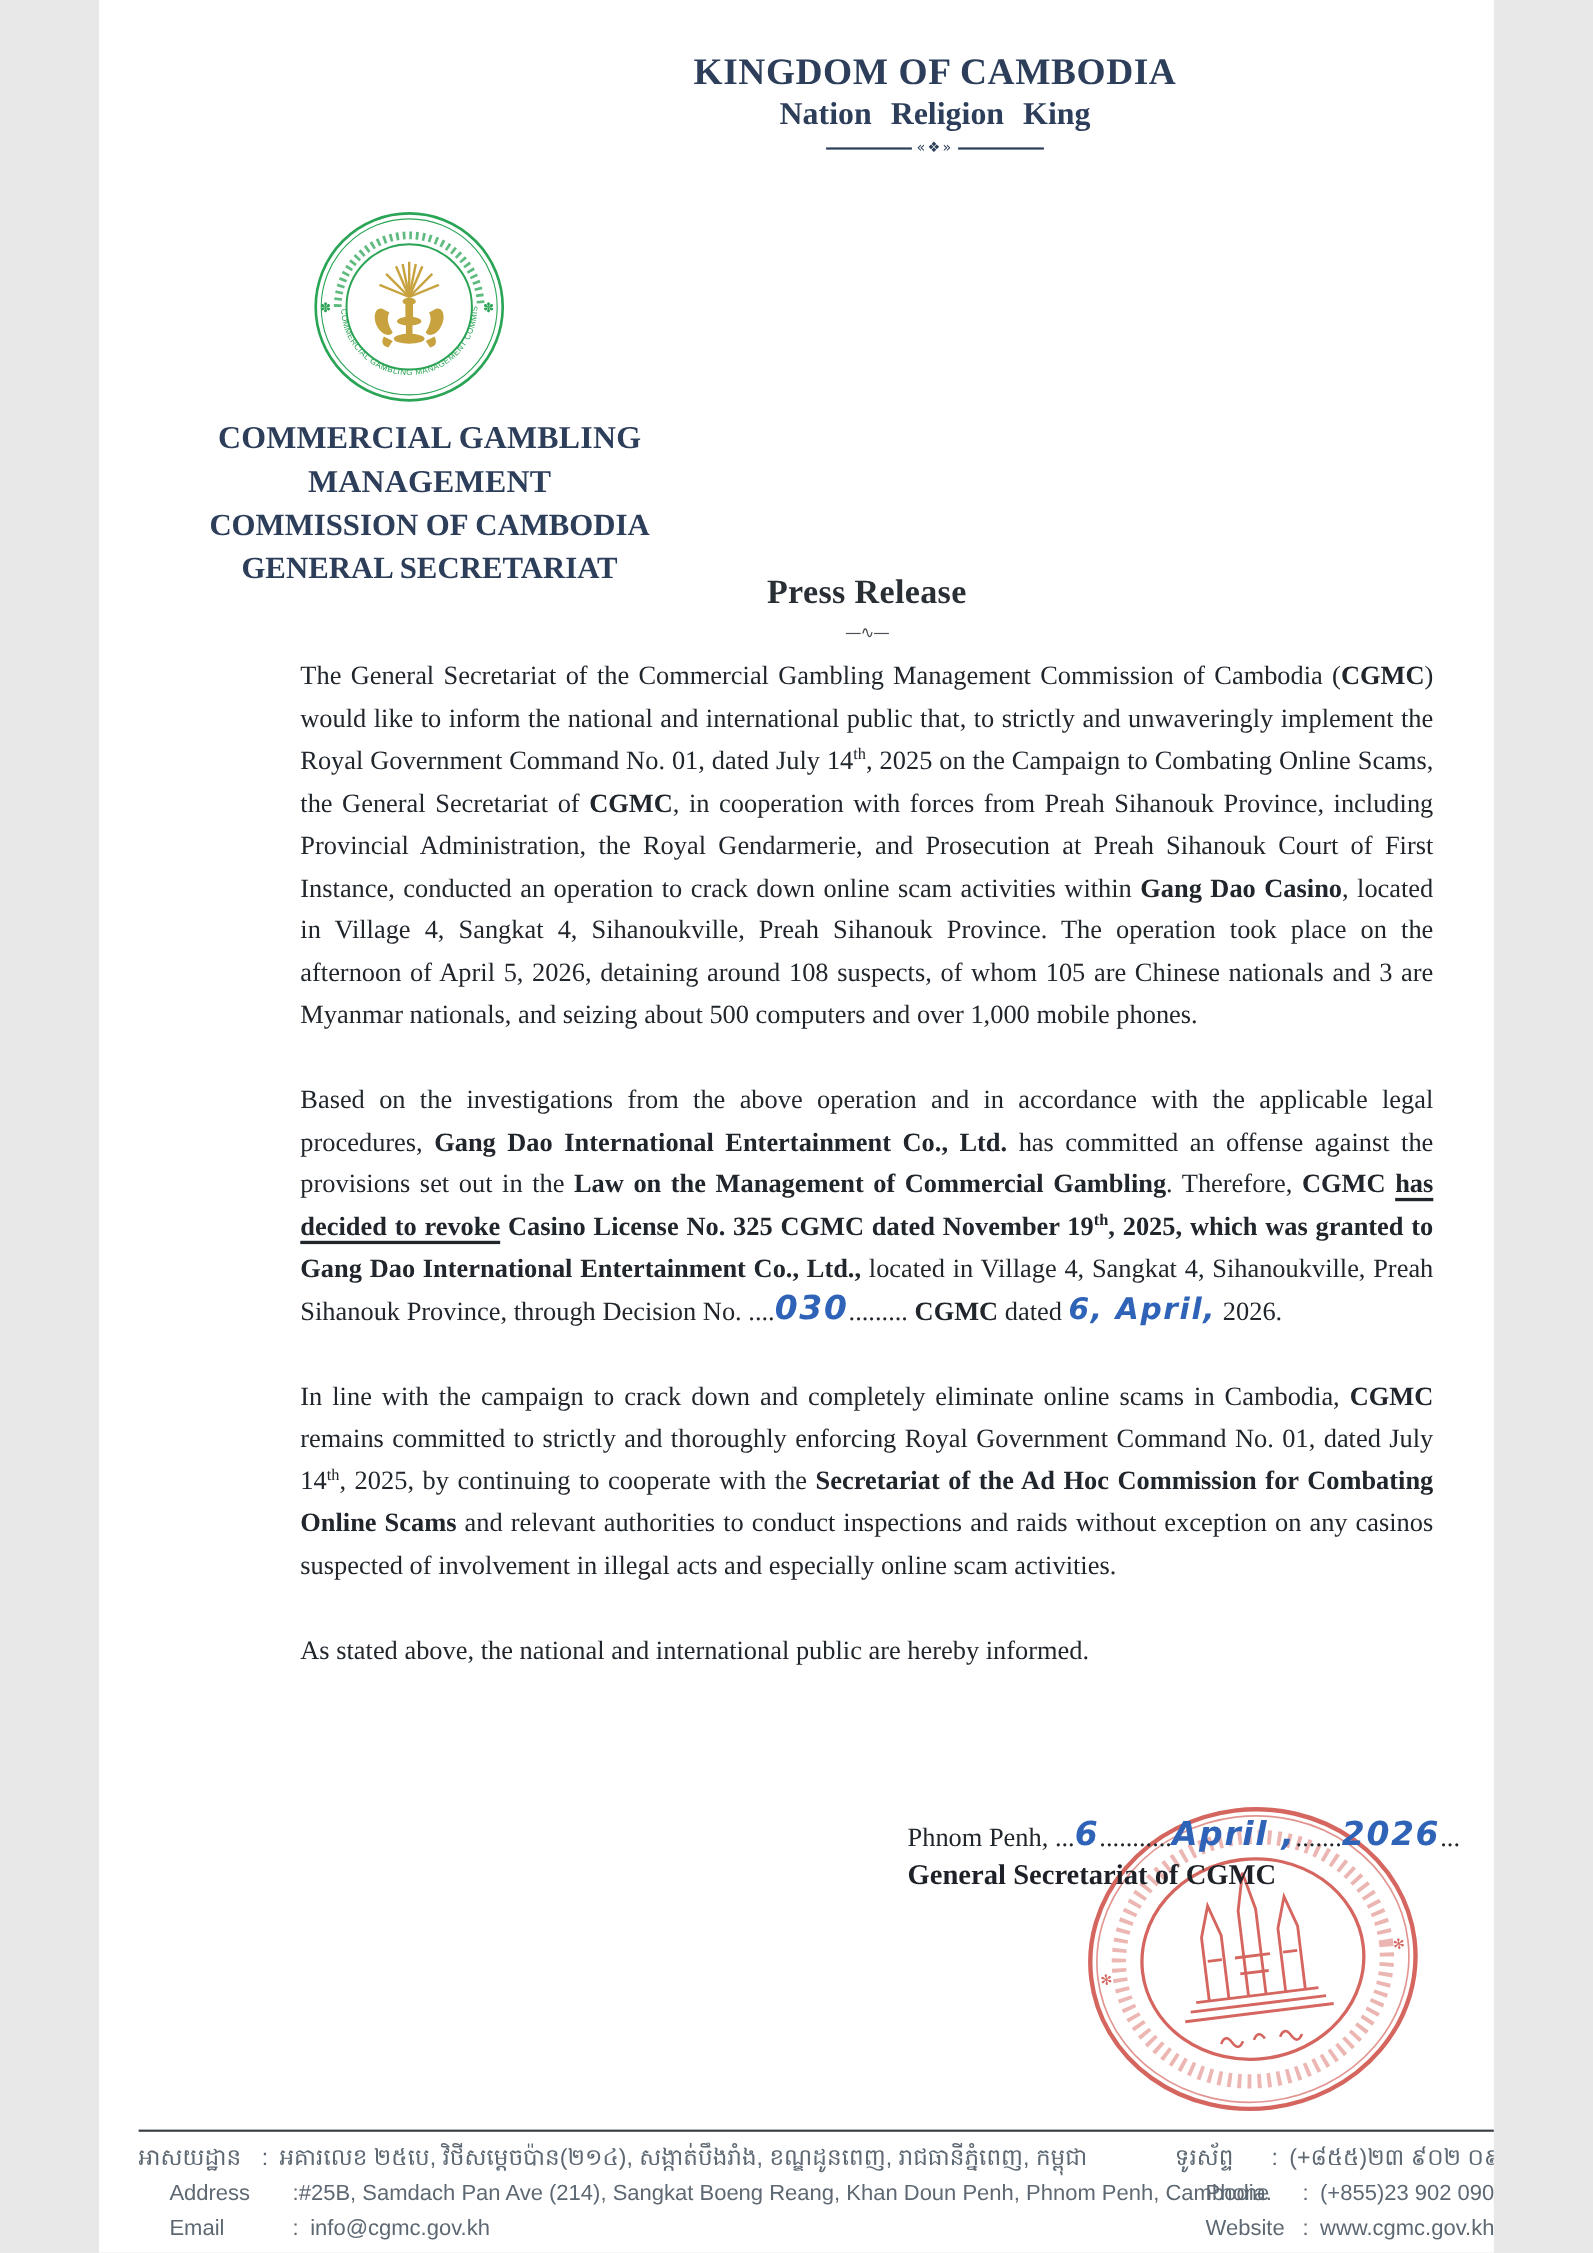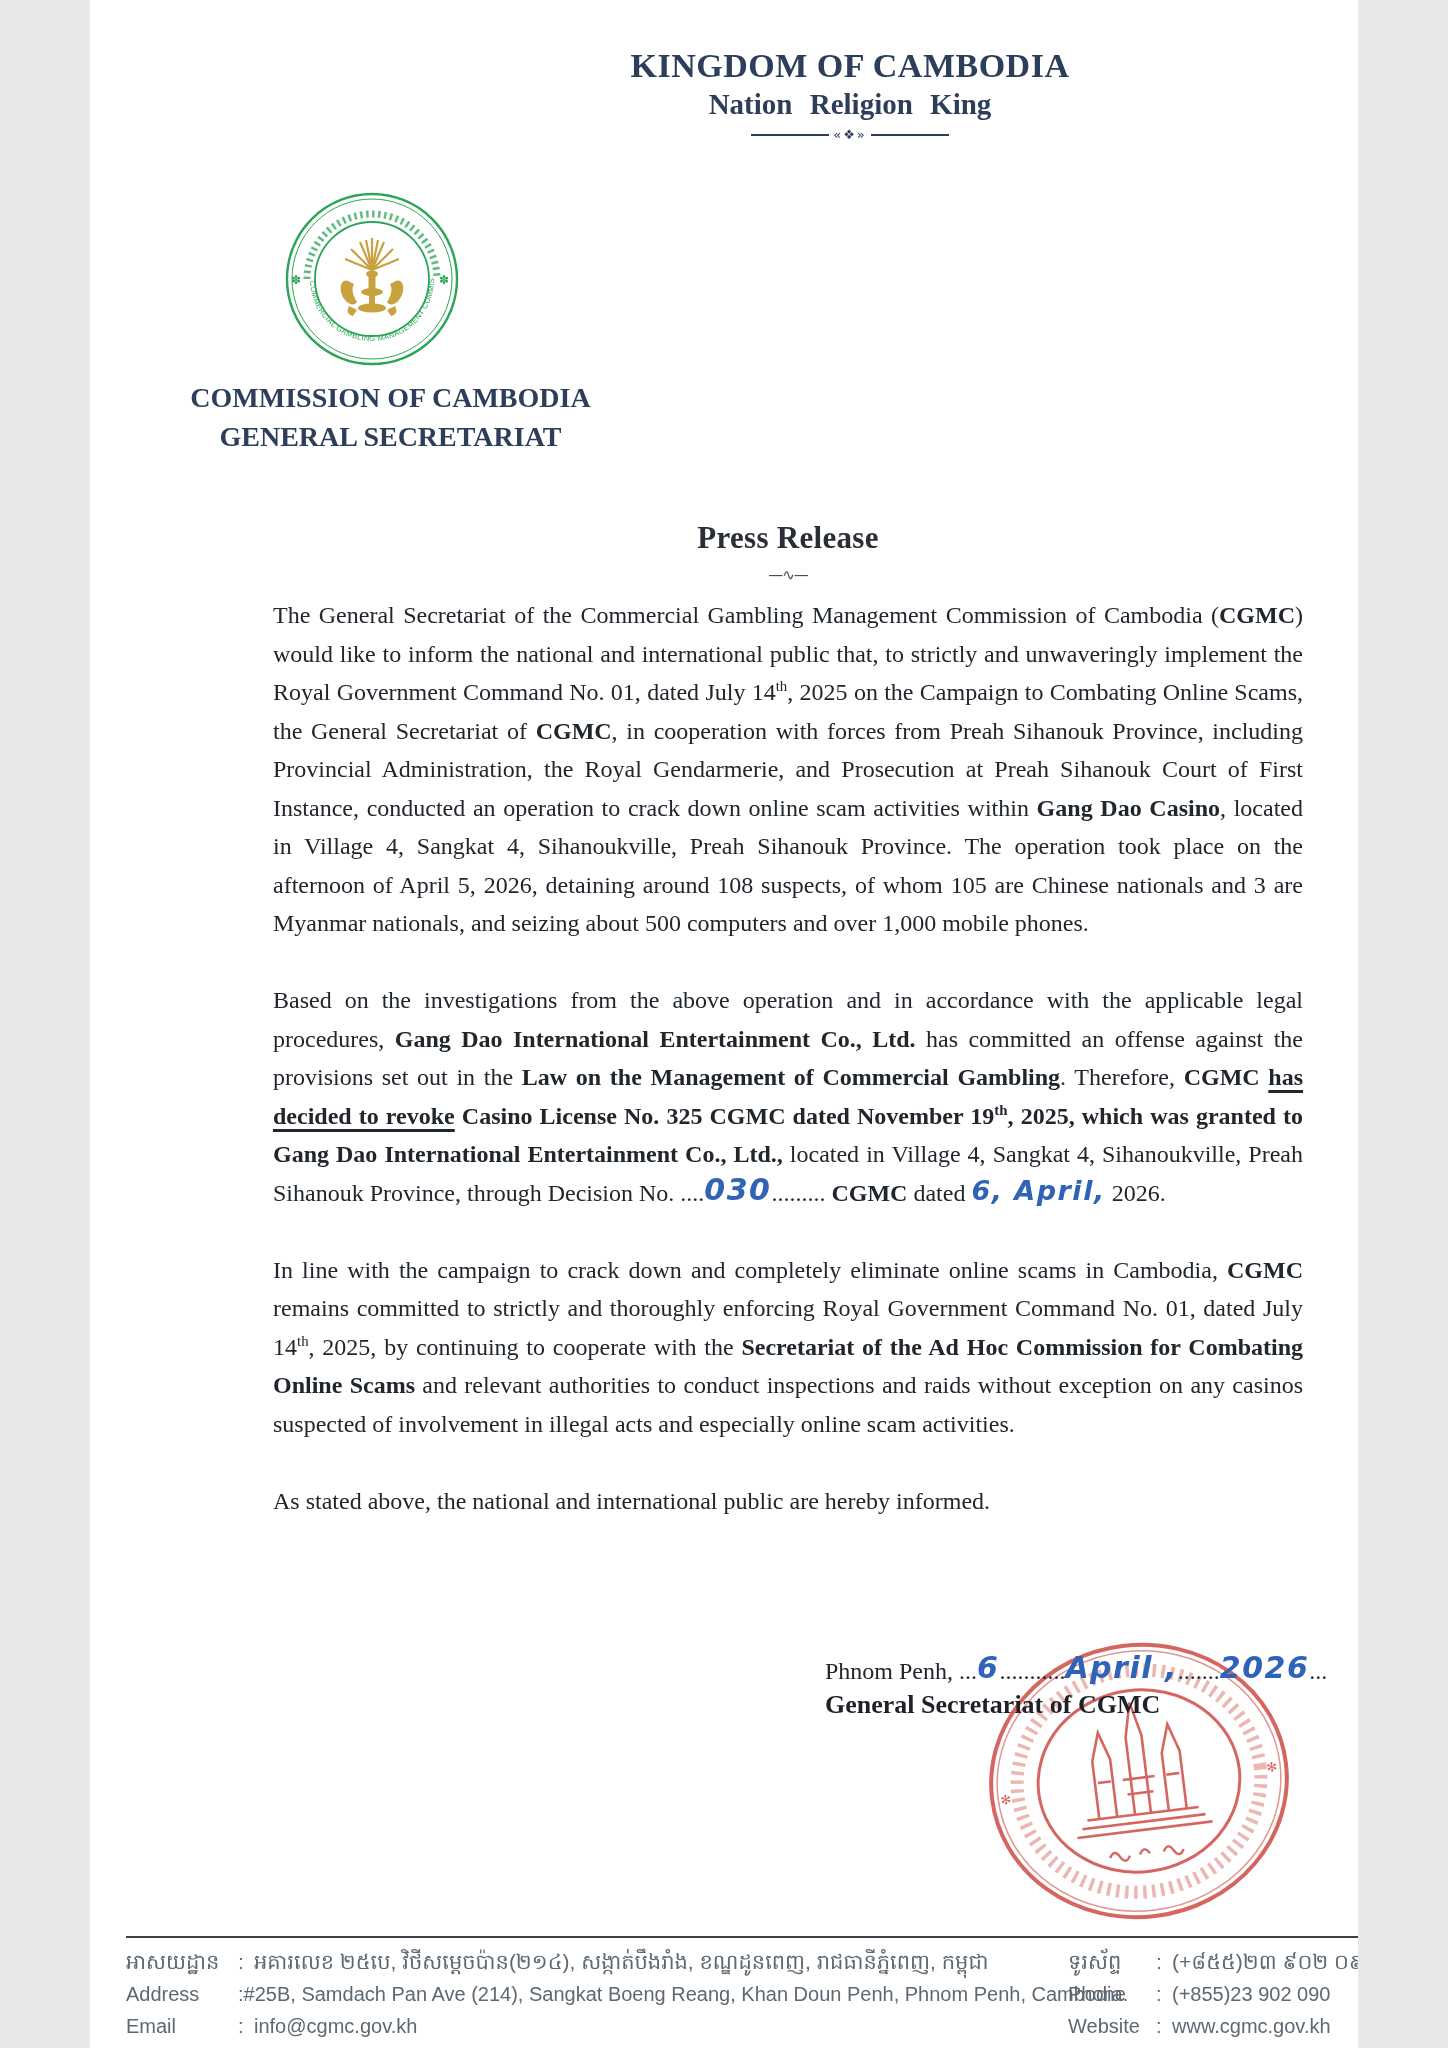--- a/index.html
+++ b/index.html
@@ -56,21 +56,21 @@
   .f-left{width:920px;}
   .f-right{margin-left:auto; width:438px;}
   .f-row{display:flex; align-items:baseline;}
   .f-left .f-row{line-height:32px;}
   .f-right .f-row{line-height:32px;}
   .f-row .lab{flex:0 0 auto;}
   .f-left .lab{width:112px;}
   .f-right .lab{width:88px;}
   .f-row .col{width:16px;}
   .f-khmer{font-size:21px;}
-  .f-latin{font-size:20px;}
+  .f-latin{font-size:20px;margin-left:28px;}
   .f-val{white-space:nowrap;}
 </style>
 </head>
 <body>
 
 <div class="page">
 
   <div class="kingdom-block">
     <div class="kingdom-title">KINGDOM OF CAMBODIA</div>
     <div class="motto">Nation  Religion  King</div>
@@ -112,20 +112,21 @@
       <rect x="86" y="102" width="6" height="12"></rect>
       <ellipse cx="89" cy="118" rx="14" ry="4.5"></ellipse>
       <path d="M67,92 C58,86 54,100 62,110 C66,115 72,116 74,112 C70,106 68,99 71,94 Z"></path>
       <path d="M111,92 C120,86 124,100 116,110 C112,115 106,116 104,112 C108,106 110,99 107,94 Z"></path>
       <path d="M66,116 q-4,8 4,10 l4,-6 Z"></path>
       <path d="M112,116 q4,8 -4,10 l-4,-6 Z"></path>
     </g>
   </svg>
 
   <div class="org-block">
+    <div class="org-l1">COMMERCIAL GAMBLING MANAGEMENT</div>
     <div class="org-l2">COMMISSION OF CAMBODIA</div>
     <div class="org-l3">GENERAL SECRETARIAT</div>
   </div>
 
 
   <div class="press-title">Press Release</div>
   <div class="title-flourish">—∿—</div>
 
   <div class="body-col">
     <p><span class="seg-plain">The General Secretariat of the Commercial Gambling Management Commission of Cambodia (</span><span class="seg-bold">CGMC</span><span class="seg-plain">) would like to inform the national and international public that, to strictly and unwaveringly implement the Royal Government Command No. 01, dated July 14</span><span class="seg-sup">th</span><span class="seg-plain">, 2025 on the Campaign to Combating Online Scams, the General Secretariat of </span><span class="seg-bold">CGMC</span><span class="seg-plain">, in cooperation with forces from Preah Sihanouk Province, including Provincial Administration, the Royal Gendarmerie, and Prosecution at Preah Sihanouk Court of First Instance, conducted an operation to crack down online scam activities within </span><span class="seg-bold">Gang Dao Casino</span><span class="seg-plain">, located in Village 4, Sangkat 4, Sihanoukville, Preah Sihanouk Province. The operation took place on the afternoon of April 5, 2026, detaining around 108 suspects, of whom 105 are Chinese nationals and 3 are Myanmar nationals, and seizing about 500 computers and over 1,000 mobile phones.</span></p>

